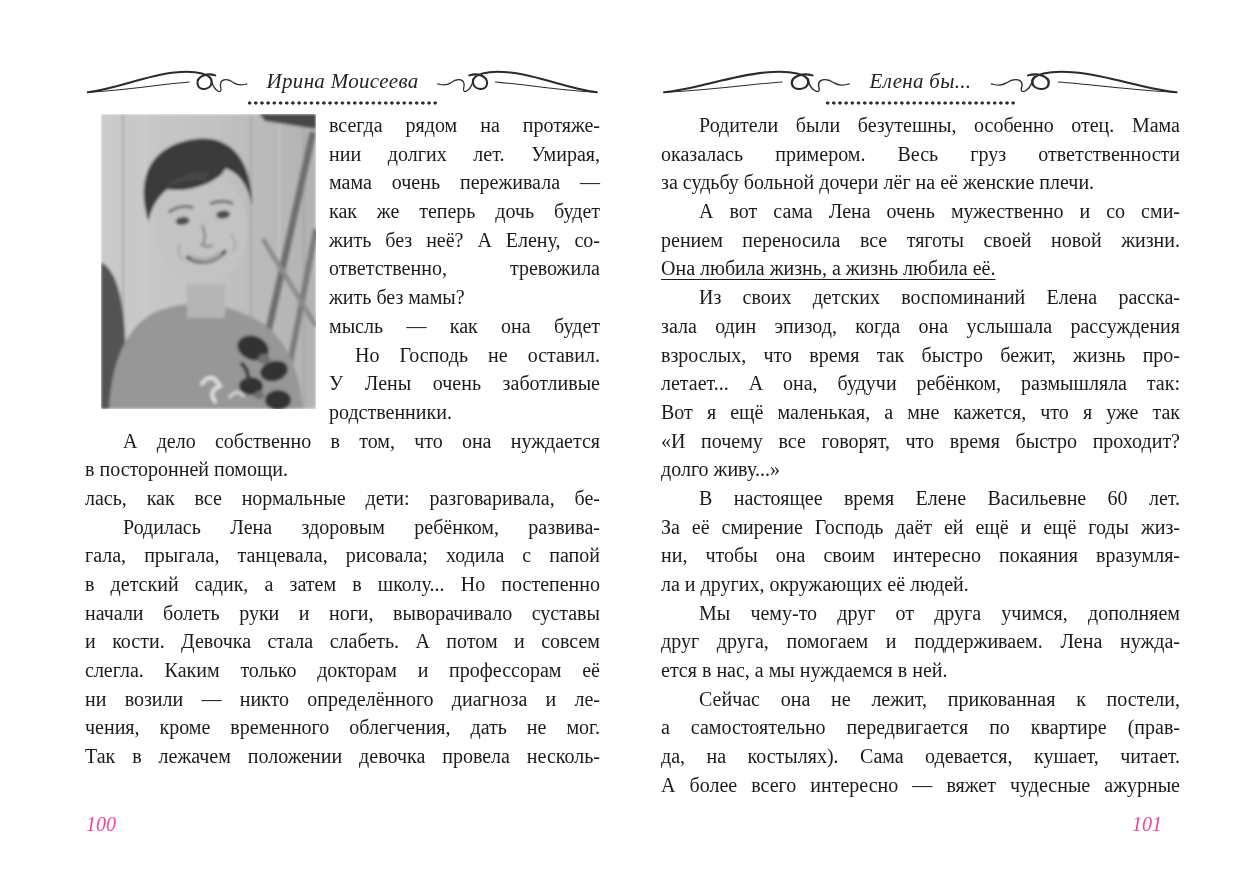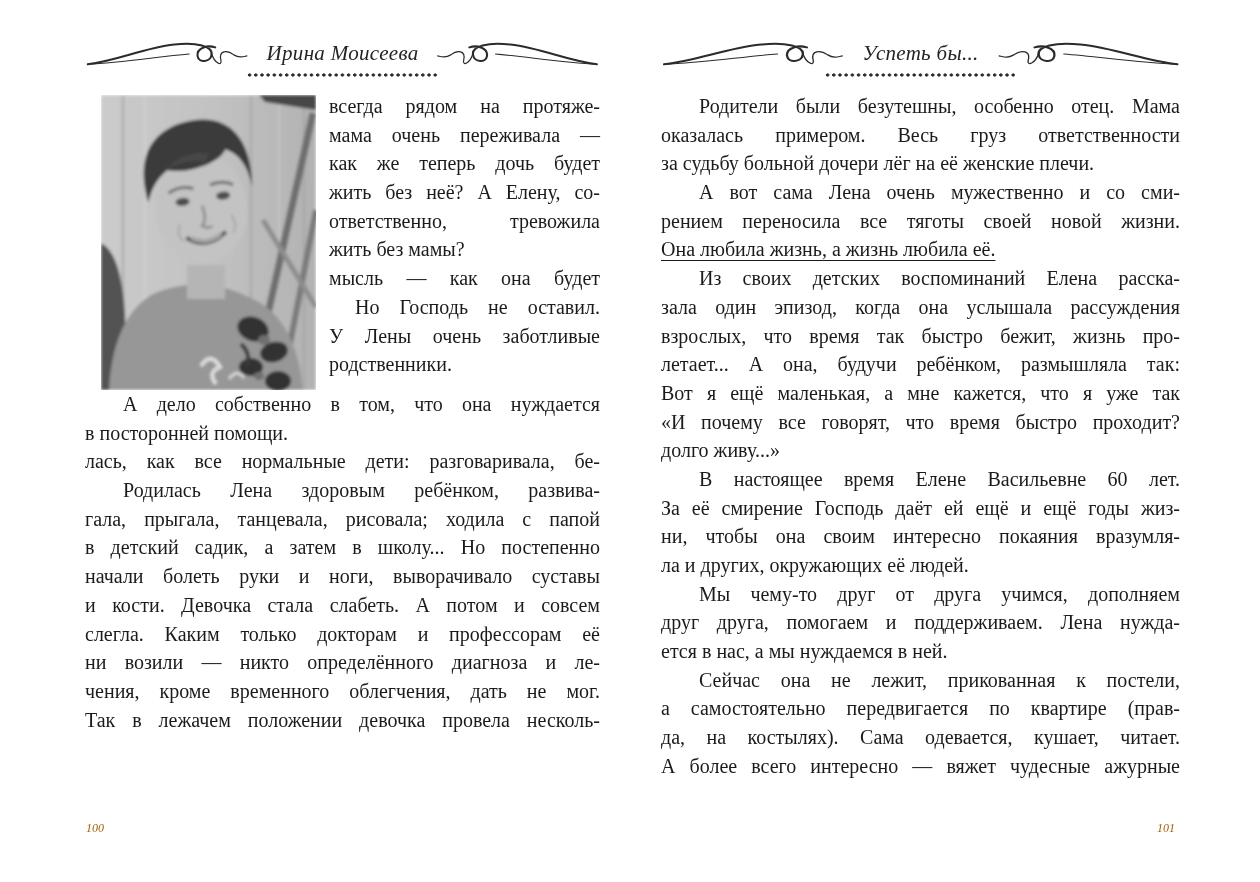--- a/index.html
+++ b/index.html
@@ -6,55 +6,55 @@
   body{
     width:1260px;height:882px;position:relative;overflow:hidden;
     background:#ffffff;color:#1b1b1b;
     font-family:"Liberation Serif","DejaVu Serif",serif;
   }
   .page{position:absolute;top:0;height:882px;}
   .page.left{left:85px;width:515px;}
   .page.right{left:661px;width:519px;}
 
   
-  .header{padding-top:36px;}
+  .header{padding-top:64px;}
   .header-row{display:flex;align-items:center;gap:10px;height:34px;}
   .header-title{
     font-style:italic;font-size:21px;line-height:34px;color:#242424;
     white-space:nowrap;padding:0 6px;letter-spacing:.3px;
   }
   .flourish{flex:1 1 0;height:30px;min-width:40px;}
   .flourish svg{display:block;width:100%;height:100%;}
   .flourish.mirror svg{transform:scaleX(-1);}
   .dots{
     margin:2px auto 0;width:192px;height:6px;
     background-image:radial-gradient(circle at 2.6px 3px,#2b2b2b 1.35px,transparent 1.9px);
     background-size:6.2px 6px;background-repeat:repeat-x;
   }
 
   
-  .bodytext{margin-top:14px;}
+  .bodytext{margin-top:5px;}
   .line{
     font-size:20px;height:28.7px;line-height:28.7px;
     text-align:justify;text-align-last:justify;-moz-text-align-last:justify;
     white-space:normal;
   }
   .line.last{text-align-last:left;-moz-text-align-last:left;}
   .line.indent{text-indent:38px;}
   .narrow .line.indent{text-indent:26px;}
   .line.uline{text-decoration:underline;text-underline-offset:3.5px;text-decoration-thickness:1.4px;}
 
   .photo-row{display:flex;}
   .photo{width:215px;height:295px;margin:3px 13px 0 16px;flex:none;}
   .photo svg{display:block;width:215px;height:295px;}
   .narrow{flex:1 1 auto;min-width:0;}
 
-  .pagenum{position:absolute;bottom:46px;font-style:italic;font-size:12px;color:#a16207;}
+  .pagenum{position:absolute;bottom:46px;font-style:italic;font-size:20px;color:#ec4899;}
   .page.left .pagenum{left:1px;}
-  .page.right .pagenum{right:5px;}
+  .page.right .pagenum{right:18px;}
 </style>
 </head>
 <body>
 
 <div class="page left">
   <div class="header">
     <div class="header-row">
       <div class="flourish">
         <svg viewBox="0 0 178 32" preserveAspectRatio="none" aria-hidden="true">
           <g fill="none" stroke="#2b2b2b" stroke-linecap="round">
@@ -129,20 +129,21 @@
             </g>
             <ellipse cx="163" cy="245" rx="6" ry="5" fill="#707070"></ellipse>
             <ellipse cx="158" cy="281" rx="5" ry="4" fill="#707070"></ellipse>
             <path d="M100,271 q10,-15 19,1 q-13,5 -4,17" stroke="#dedede" stroke-width="4" fill="none"></path>
             <path d="M128,284 q8,-11 15,-1" stroke="#d4d4d4" stroke-width="3" fill="none"></path>
           </g>
         </svg>
       </div>
       <div class="narrow">
           <div class="line">всегда рядом на протяже-</div>
+          <div class="line">нии долгих лет. Умирая,</div>
           <div class="line">мама очень переживала —</div>
           <div class="line">как же теперь дочь будет</div>
           <div class="line">жить без неё? А Елену, со-</div>
           <div class="line">ответственно, тревожила</div>
           <div class="line last">жить без мамы?</div>
           <div class="line">мысль — как она будет</div>
           <div class="line indent">Но Господь не оставил.</div>
           <div class="line">У Лены очень заботливые</div>
           <div class="line last">родственники.</div>
         </div>
@@ -171,21 +172,21 @@
     <div class="header-row">
       <div class="flourish">
         <svg viewBox="0 0 178 32" preserveAspectRatio="none" aria-hidden="true">
           <g fill="none" stroke="#2b2b2b" stroke-linecap="round">
             <path d="M3,28 C35,24 62,11 96,7 C120,4 138,9 136,18 C135,26 122,27 121,19 C120,11 131,7 140,10" stroke-width="2.2"></path>
             <path d="M3,28 C40,26 78,20 112,17" stroke-width="1.1"></path>
             <path d="M136,16 C139,27 148,31 146,23 C144,14 152,12 160,18 C166,22 170,20 174,19" stroke-width="1.3"></path>
           </g>
         </svg>
       </div>
-      <div class="header-title">Успеть бы...</div>
+      <div class="header-title">Елена бы...</div>
       <div class="flourish mirror">
         <svg viewBox="0 0 178 32" preserveAspectRatio="none" aria-hidden="true">
           <g fill="none" stroke="#2b2b2b" stroke-linecap="round">
             <path d="M3,28 C35,24 62,11 96,7 C120,4 138,9 136,18 C135,26 122,27 121,19 C120,11 131,7 140,10" stroke-width="2.2"></path>
             <path d="M3,28 C40,26 78,20 112,17" stroke-width="1.1"></path>
             <path d="M136,16 C139,27 148,31 146,23 C144,14 152,12 160,18 C166,22 170,20 174,19" stroke-width="1.3"></path>
           </g>
         </svg>
       </div>
     </div>

